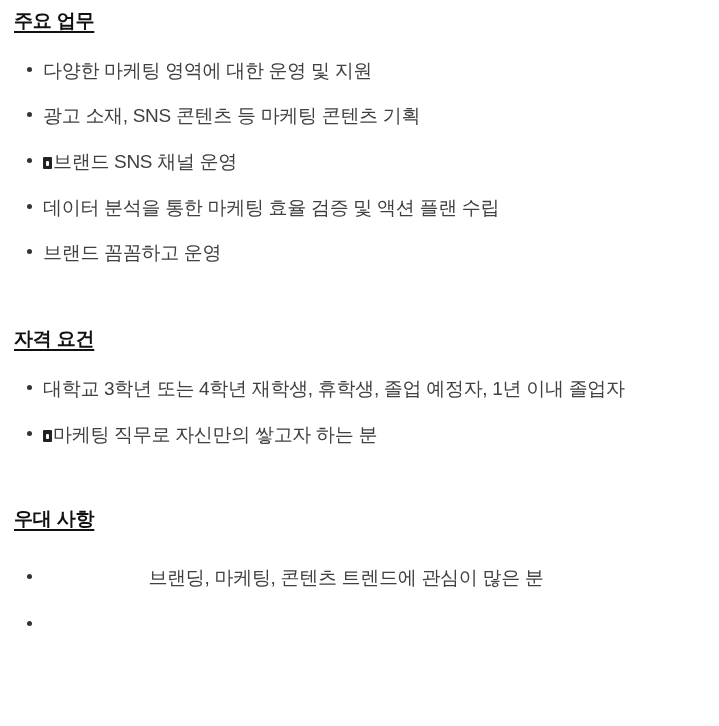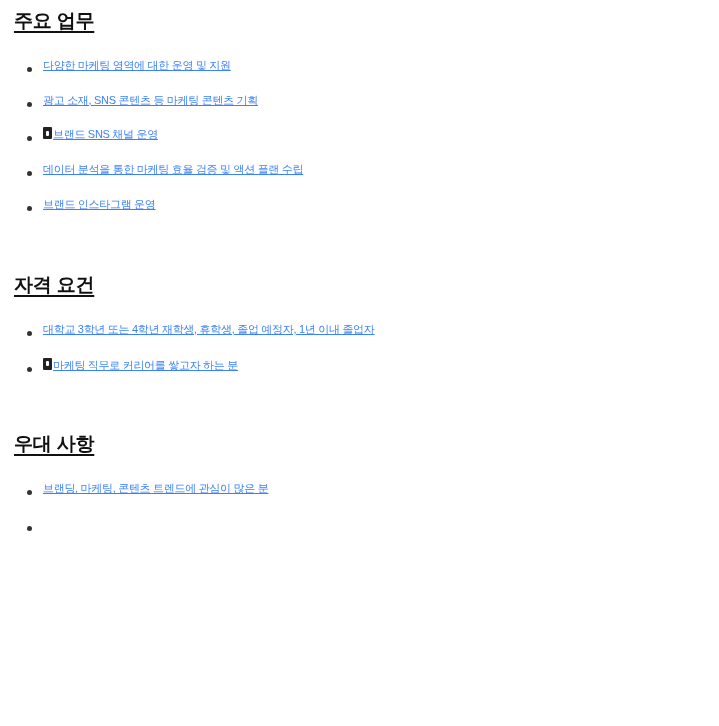--- a/index.html
+++ b/index.html
@@ -38,26 +38,25 @@
   .sec-1 .section-title { padding-top: 0; }
   .sec-2 .section-title { padding-top: 0; }
 
   ul.bullets {
     list-style: none;
     margin: 0;
     padding: 0;
   }
   ul.bullets li {
     position: relative;
-    font-size: 11px;
+    font-size: 19px;
     line-height: 1.35;
-    color: #3b82f6;
+    color: #404040;
     padding-left: 29px;
     letter-spacing: -0.3px;
-    text-decoration: underline;
   }
   ul.bullets li .dot {
     position: absolute;
     left: 13px;
     top: 9px;
     width: 5px;
     height: 5px;
     border-radius: 50%;
     background: #333333;
   }
@@ -86,21 +85,21 @@
   .sec-0 ul.bullets { margin-top: 25px; }
   .sec-0 ul.bullets li { margin-bottom: 20px; }
   .sec-0 { margin-bottom: 36px; }
 
   .sec-1 { padding-top: 26px; }
   .sec-1 ul.bullets { margin-top: 25px; }
   .sec-1 ul.bullets li { margin-bottom: 21px; }
   .sec-1 { margin-bottom: 34px; }
 
   .sec-2 { padding-top: 26px; }
-  .sec-2 ul.bullets { margin-top: 26px; }
+  .sec-2 ul.bullets { margin-top: 34px; text-align: center; }
   .sec-2 ul.bullets li { margin-bottom: 21px; }
 </style>
 </head>
 <body>
 
 <div class="page">
 
   <div class="section sec-0">
     <h2 class="section-title">주요 업무</h2>
     <ul class="bullets">
@@ -115,35 +114,35 @@
       <li>
         <span class="dot"></span>
         <span class="box-glyph"></span><span>브랜드 SNS 채널 운영</span>
       </li>
       <li>
         <span class="dot"></span>
         <span>데이터 분석을 통한 마케팅 효율 검증 및 액션 플랜 수립</span>
       </li>
       <li>
         <span class="dot"></span>
-        <span>브랜드 인스타그램 운영</span>
+        <span>브랜드 꼼꼼하고 운영</span>
       </li>
     </ul>
   </div>
 
   <div class="section sec-1">
     <h2 class="section-title">자격 요건</h2>
     <ul class="bullets">
       <li>
         <span class="dot"></span>
         <span>대학교 3학년 또는 4학년 재학생, 휴학생, 졸업 예정자, 1년 이내 졸업자</span>
       </li>
       <li>
         <span class="dot"></span>
-        <span class="box-glyph"></span><span>마케팅 직무로 커리어를 쌓고자 하는 분</span>
+        <span class="box-glyph"></span><span>마케팅 직무로 자신만의 쌓고자 하는 분</span>
       </li>
     </ul>
   </div>
 
   <div class="section sec-2">
     <h2 class="section-title">우대 사항</h2>
     <ul class="bullets">
       <li>
         <span class="dot"></span>
         <span>브랜딩, 마케팅, 콘텐츠 트렌드에 관심이 많은 분</span>

